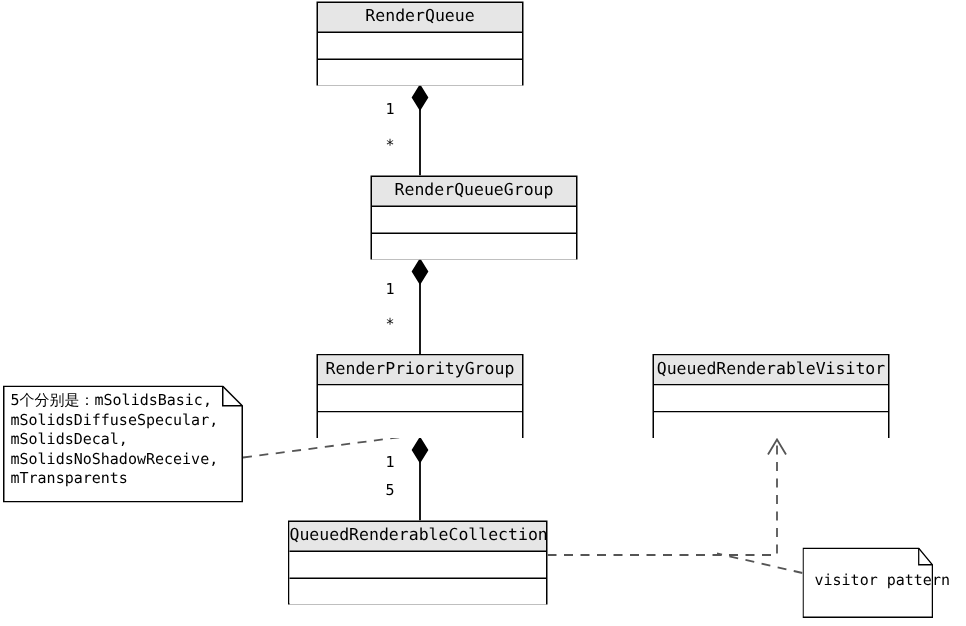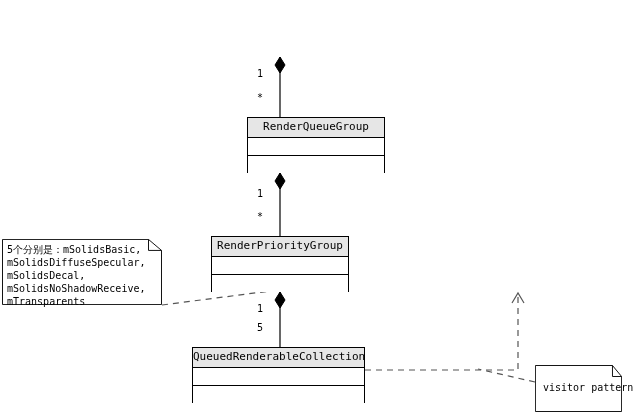--- a/index.html
+++ b/index.html
@@ -114,48 +114,58 @@
 
     <g>
       <line x1="162" y1="305" x2="278" y2="290" stroke="#555555" stroke-width="1.2" stroke-dasharray="6,5"></line>
     </g>
 
     <g>
       <line x1="535" y1="382" x2="478" y2="369" stroke="#555555" stroke-width="1.2" stroke-dasharray="6,5"></line>
     </g>
   </svg>
 
+  <div class="uml-class" style="left:211px; top:1px; width:138px; height:56px;">
+    <div class="cls-title">RenderQueue</div>
+    <div class="cls-attrs"></div>
+    <div class="cls-ops"></div>
+  </div>
 
   <div class="uml-class" style="left:211px; top:117px; width:138px; height:56px;margin-left:36px;">
     <div class="cls-title">RenderQueueGroup</div>
     <div class="cls-attrs"></div>
     <div class="cls-ops"></div>
   </div>
 
   <div class="uml-class" style="left:211px; top:236px; width:138px; height:56px;">
     <div class="cls-title">RenderPriorityGroup</div>
     <div class="cls-attrs"></div>
     <div class="cls-ops"></div>
   </div>
 
   <div class="uml-class" style="left:192px; top:347px; width:173px; height:56px;">
     <div class="cls-title">QueuedRenderableCollection</div>
     <div class="cls-attrs"></div>
     <div class="cls-ops"></div>
   </div>
 
+  <div class="uml-class" style="left:435px; top:236px; width:158px; height:56px;">
+    <div class="cls-title">QueuedRenderableVisitor</div>
+    <div class="cls-attrs"></div>
+    <div class="cls-ops"></div>
+  </div>
 
   <div class="mult" style="left:257px; top:68px;">1</div>
   <div class="mult" style="left:257px; top:92px;">*</div>
   <div class="mult" style="left:257px; top:188px;">1</div>
   <div class="mult" style="left:257px; top:211px;">*</div>
   <div class="mult" style="left:257px; top:303px;">1</div>
   <div class="mult" style="left:257px; top:322px;">5</div>
 
-  <div class="uml-note" style="left:2px; top:239px; width:160px; height:66px;">
+  <div class="uml-note" style="left:2px; top:257px; width:160px; height:78px;">
     <svg class="note-body" viewBox="0 0 160 78" preserveAspectRatio="none">
       <path d="M 0.5,0.5 L 146.5,0.5 L 159.5,13.5 L 159.5,77.5 L 0.5,77.5 Z" fill="#ffffff" stroke="#000000" stroke-width="1"></path>
       <path d="M 146.5,0.5 L 146.5,13.5 L 159.5,13.5" fill="none" stroke="#000000" stroke-width="1"></path>
     </svg>
     <div class="note-text">5个分别是：mSolidsBasic,
 mSolidsDiffuseSpecular,
 mSolidsDecal,
 mSolidsNoShadowReceive,
 mTransparents</div>
   </div>

